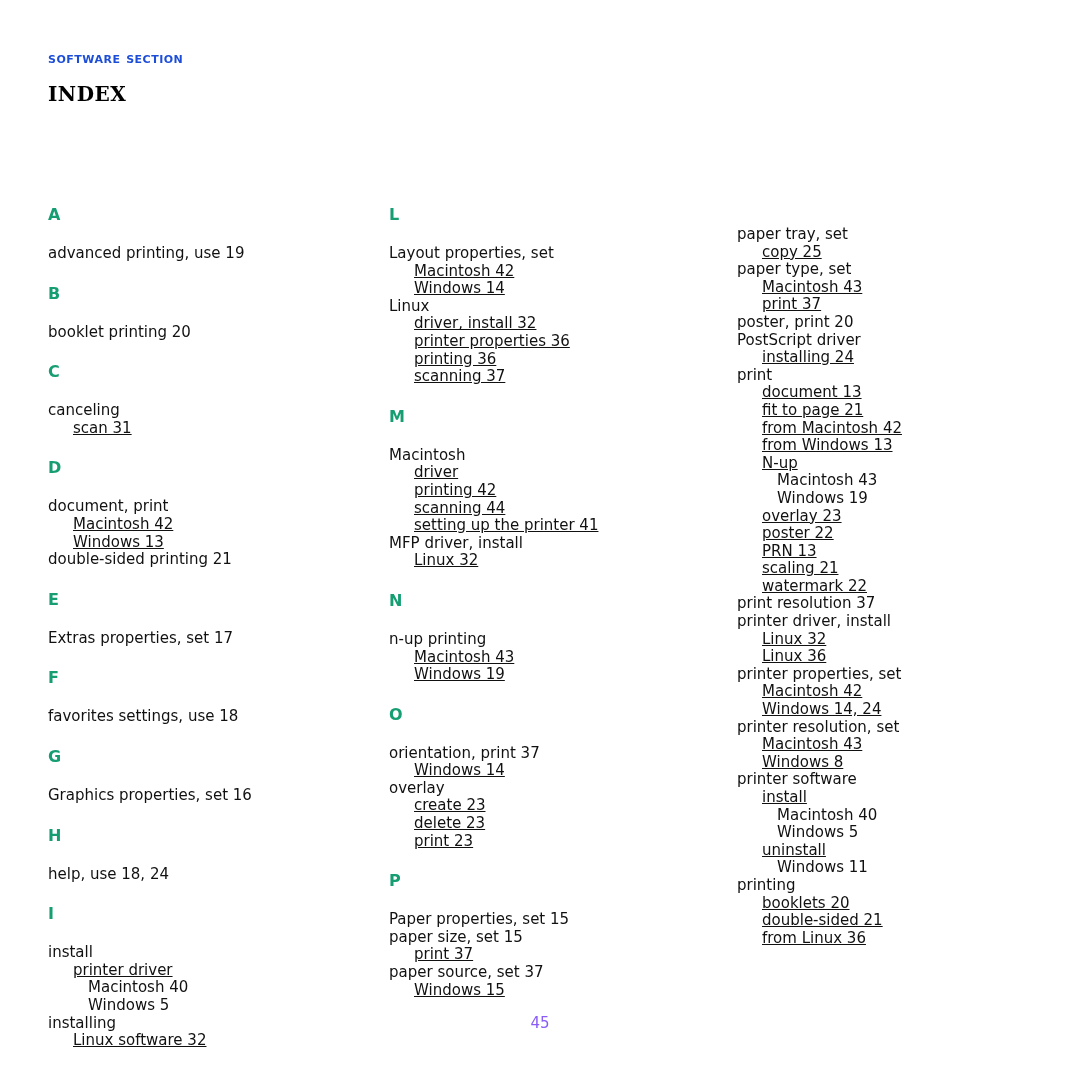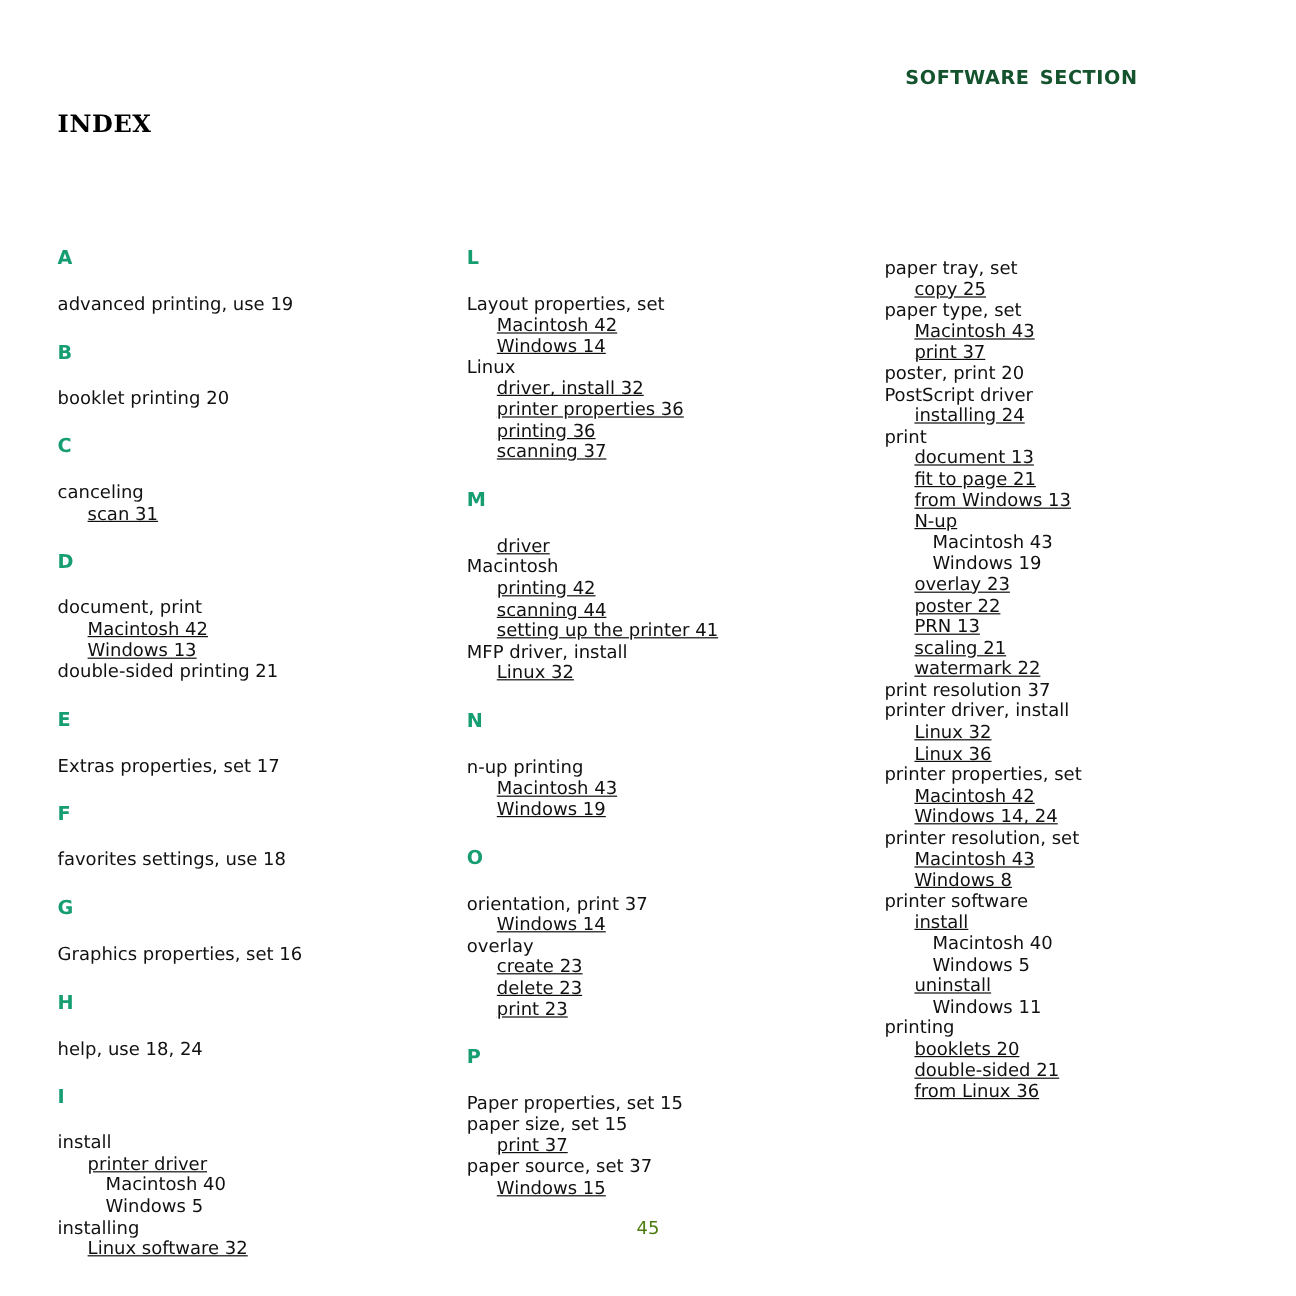--- a/index.html
+++ b/index.html
@@ -26,28 +26,27 @@
   
   .header-block {
     position: absolute;
     left: 48px;
     top: 50px;
     width: 900px;
   }
   .section-kicker {
     font-family: "DejaVu Sans", sans-serif;
     font-weight: bold;
-    font-size: 23px;
+    font-size: 15px;
     letter-spacing: 0.5px;
     font-variant: small-caps;
     text-transform: lowercase;
-    color: #14532d;
+    color: #1d4ed8;
     line-height: 1.15;
     white-space: nowrap;
-    text-align: right;
   }
   .index-title {
     font-family: "DejaVu Serif", serif;
     font-weight: bold;
     font-size: 29px;
     font-variant: small-caps;
     text-transform: lowercase;
     letter-spacing: 0.5px;
     color: #000000;
     line-height: 1.1;
@@ -93,32 +92,32 @@
     font-size: 15px;
     line-height: 17.6px;
     white-space: nowrap;
   }
   .lv0 { padding-left: 0px; }
   .lv1 { padding-left: 25px; text-decoration: underline; }
   .lv2 { padding-left: 40px; }
 
   
   .col-3 > .entries:first-child {
-    margin-top: 9px;
+    margin-top: 20px;
   }
 
   
   .page-number {
     position: absolute;
     left: 0;
     top: 1014px;
     width: 1080px;
     text-align: center;
     font-size: 15px;
-    color: #4d7c0f;
+    color: #8b5cf6;
   }
 </style>
 </head>
 <body>
 
 <div class="page">
 
   <div class="header-block">
     <div class="section-kicker">Software Section</div>
     <div class="index-title">Index</div>
@@ -179,22 +178,22 @@
           <div class="entry lv1">Macintosh 42</div>
           <div class="entry lv1">Windows 14</div>
           <div class="entry lv0">Linux</div>
           <div class="entry lv1">driver, install 32</div>
           <div class="entry lv1">printer properties 36</div>
           <div class="entry lv1">printing 36</div>
           <div class="entry lv1">scanning 37</div>
         </div>
         <div class="letter-heading">M</div>
         <div class="entries">
+          <div class="entry lv0">Macintosh</div>
           <div class="entry lv1">driver</div>
-          <div class="entry lv0">Macintosh</div>
           <div class="entry lv1">printing 42</div>
           <div class="entry lv1">scanning 44</div>
           <div class="entry lv1">setting up the printer 41</div>
           <div class="entry lv0">MFP driver, install</div>
           <div class="entry lv1">Linux 32</div>
         </div>
         <div class="letter-heading">N</div>
         <div class="entries">
           <div class="entry lv0">n-up printing</div>
           <div class="entry lv1">Macintosh 43</div>
@@ -224,20 +223,21 @@
           <div class="entry lv1">copy 25</div>
           <div class="entry lv0">paper type, set</div>
           <div class="entry lv1">Macintosh 43</div>
           <div class="entry lv1">print 37</div>
           <div class="entry lv0">poster, print 20</div>
           <div class="entry lv0">PostScript driver</div>
           <div class="entry lv1">installing 24</div>
           <div class="entry lv0">print</div>
           <div class="entry lv1">document 13</div>
           <div class="entry lv1">fit to page 21</div>
+          <div class="entry lv1">from Macintosh 42</div>
           <div class="entry lv1">from Windows 13</div>
           <div class="entry lv1">N-up</div>
           <div class="entry lv2">Macintosh 43</div>
           <div class="entry lv2">Windows 19</div>
           <div class="entry lv1">overlay 23</div>
           <div class="entry lv1">poster 22</div>
           <div class="entry lv1">PRN 13</div>
           <div class="entry lv1">scaling 21</div>
           <div class="entry lv1">watermark 22</div>
           <div class="entry lv0">print resolution 37</div>

